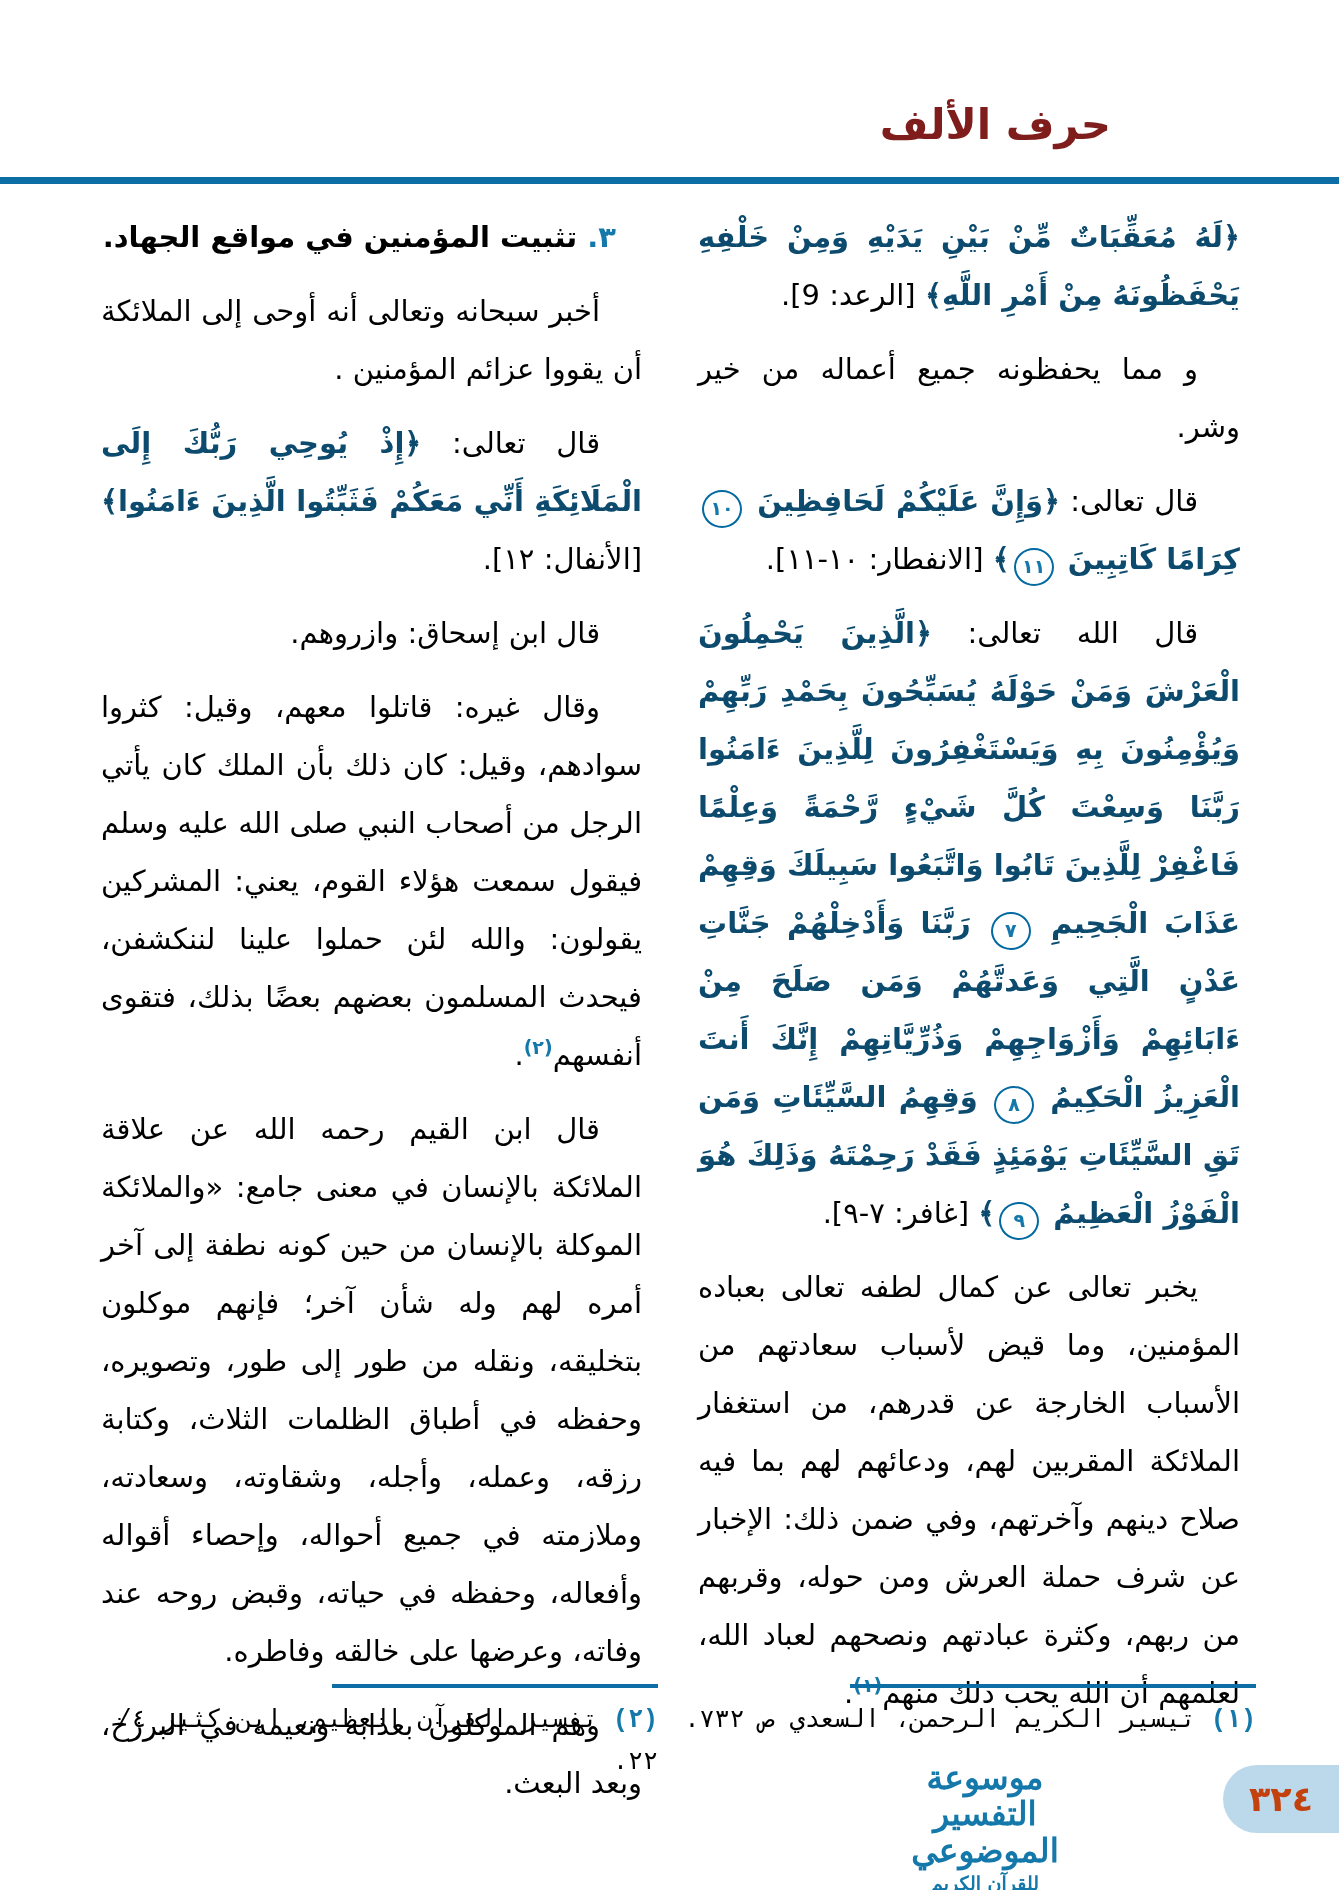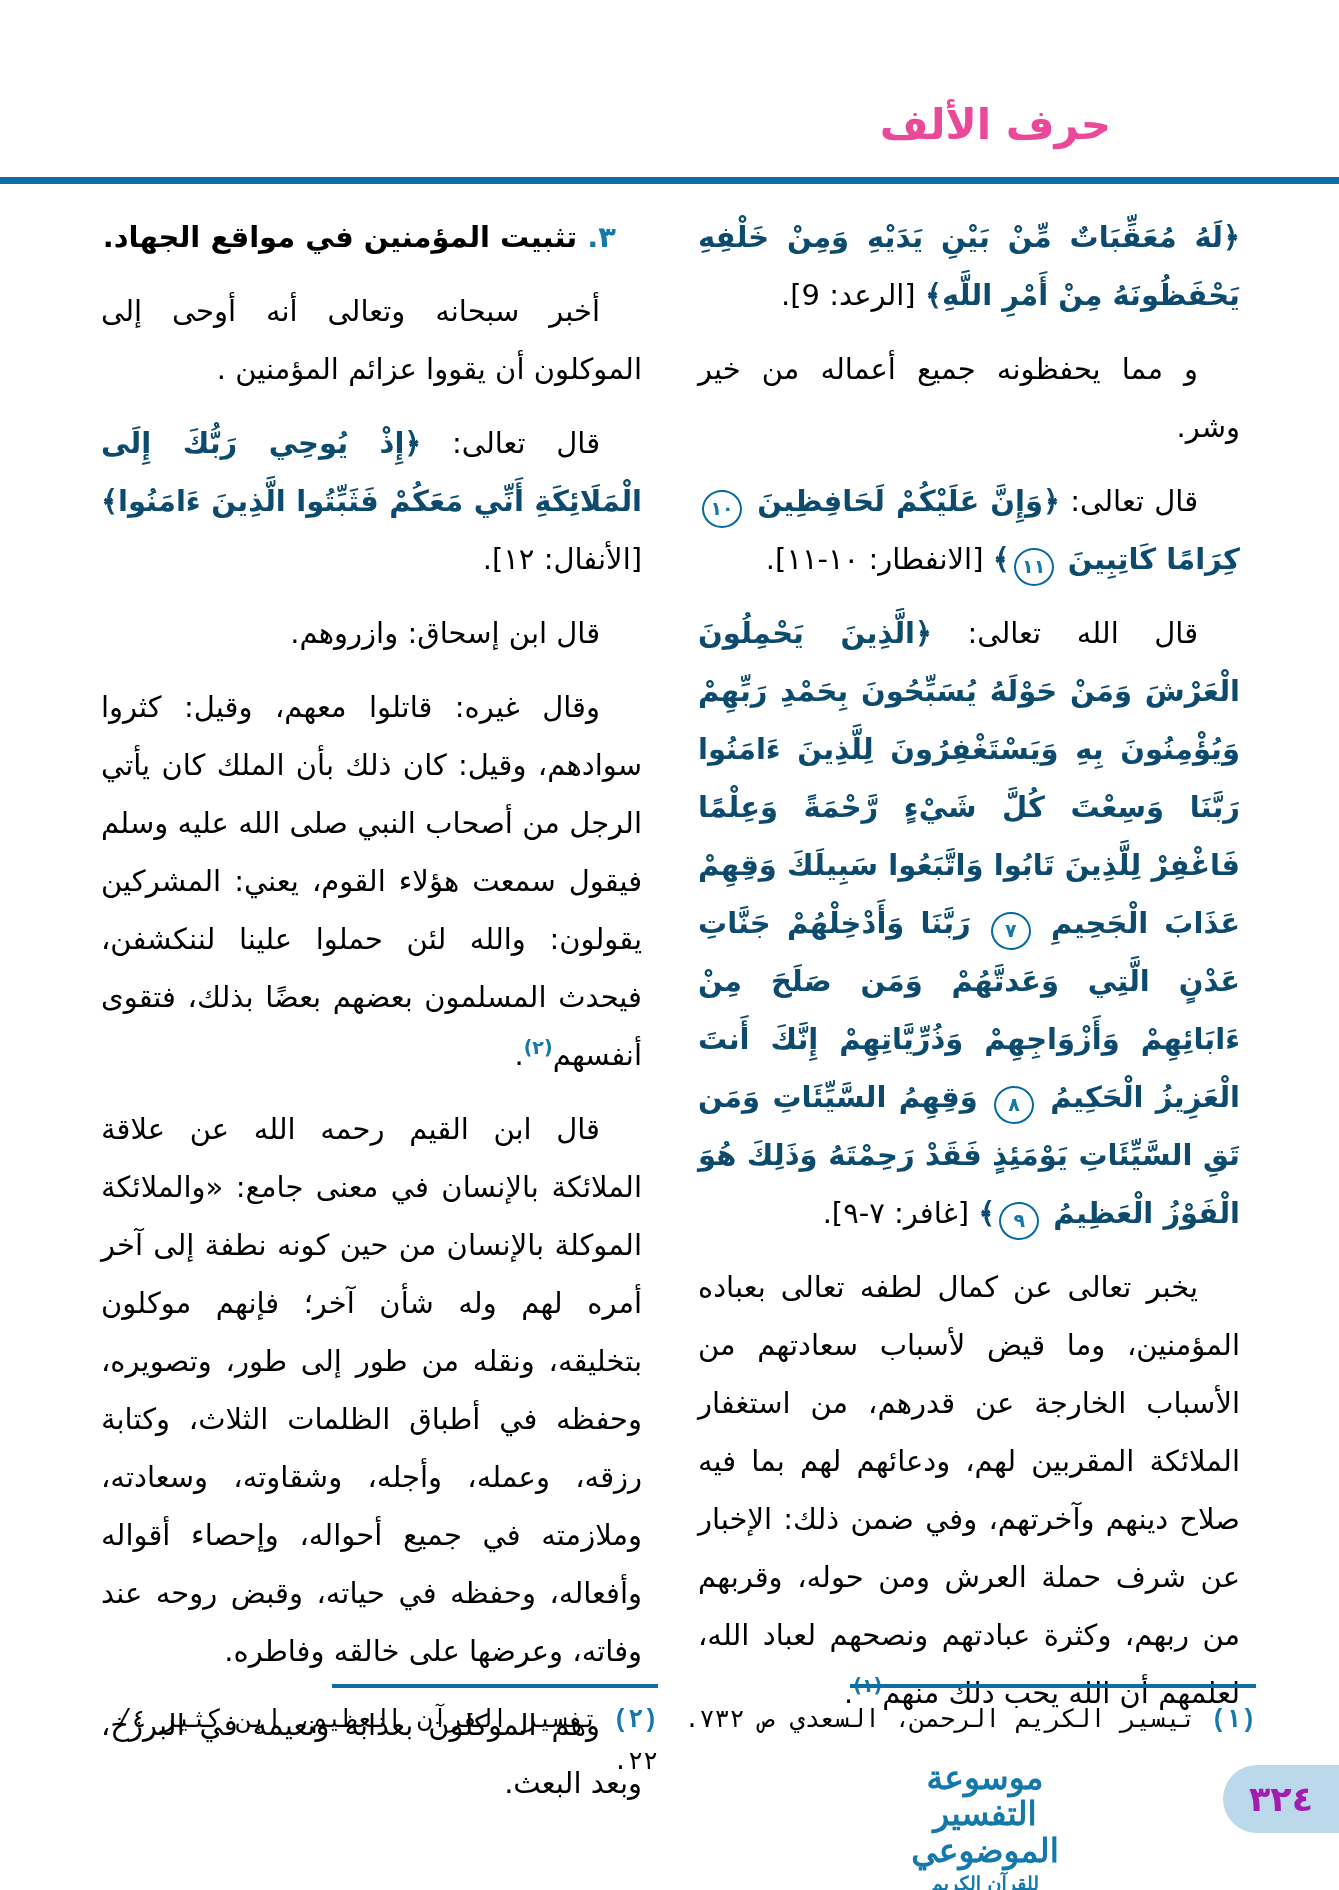--- a/index.html
+++ b/index.html
@@ -7,21 +7,21 @@
     position:relative;
     width:1339px;height:1890px;
     background:#ffffff;
     margin:0 auto;
     overflow:hidden;
     font-family:"DejaVu Sans",sans-serif;
     direction:rtl;
   }
   .header-title{
     position:absolute;top:100px;right:228px;
-    font-size:42px;font-weight:bold;color:#ec4899;
+    font-size:42px;font-weight:bold;color:#7f1d1d;
     font-family:"DejaVu Sans",sans-serif;
     white-space:nowrap;
   }
   .header-rule{
     position:absolute;top:177px;left:0;right:0;height:7px;
     background:#0d6ea6;
   }
   .col{
     position:absolute;top:192px;
     font-size:29px;line-height:58px;color:#000;
@@ -57,21 +57,21 @@
     position:absolute;top:1760px;right:246px;width:216px;
     text-align:center;color:#1478aa;line-height:1.1;
     font-family:"DejaVu Serif",serif;
   }
   .logo-line1{font-size:33px;font-weight:bold;}
   .logo-line2{font-size:19px;font-weight:bold;margin-top:4px;}
   .page-badge{
     position:absolute;top:1765px;right:0;width:116px;height:68px;
     background:#bcd9ec;border-radius:34px 0 0 34px;
     display:flex;align-items:center;justify-content:center;
-    color:#a21caf;font-size:35px;font-weight:bold;
+    color:#c2410c;font-size:35px;font-weight:bold;
   }
 </style>
 </head>
 <body>
 
 <div class="page">
 
   <div class="header-title">حرف الألف</div>
   <div class="header-rule"></div>
 
@@ -84,21 +84,21 @@
 
 
     <p class="para"><span>قال الله تعالى: </span><span class="quran">﴿الَّذِينَ يَحْمِلُونَ الْعَرْشَ وَمَنْ حَوْلَهُ يُسَبِّحُونَ بِحَمْدِ رَبِّهِمْ وَيُؤْمِنُونَ بِهِ وَيَسْتَغْفِرُونَ لِلَّذِينَ ءَامَنُوا رَبَّنَا وَسِعْتَ كُلَّ شَيْءٍ رَّحْمَةً وَعِلْمًا فَاغْفِرْ لِلَّذِينَ تَابُوا وَاتَّبَعُوا سَبِيلَكَ وَقِهِمْ عَذَابَ الْجَحِيمِ </span><span class="ayah">٧</span><span class="quran"> رَبَّنَا وَأَدْخِلْهُمْ جَنَّاتِ عَدْنٍ الَّتِي وَعَدتَّهُمْ وَمَن صَلَحَ مِنْ ءَابَائِهِمْ وَأَزْوَاجِهِمْ وَذُرِّيَّاتِهِمْ إِنَّكَ أَنتَ الْعَزِيزُ الْحَكِيمُ </span><span class="ayah">٨</span><span class="quran"> وَقِهِمُ السَّيِّئَاتِ وَمَن تَقِ السَّيِّئَاتِ يَوْمَئِذٍ فَقَدْ رَحِمْتَهُ وَذَلِكَ هُوَ الْفَوْزُ الْعَظِيمُ </span><span class="ayah">٩</span><span class="quran">﴾</span><span class="ref"> [غافر: ٧-٩].</span></p>
 
     <p class="para"><span>يخبر تعالى عن كمال لطفه تعالى بعباده المؤمنين، وما قيض لأسباب سعادتهم من الأسباب الخارجة عن قدرهم، من استغفار الملائكة المقربين لهم، ودعائهم لهم بما فيه صلاح دينهم وآخرتهم، وفي ضمن ذلك: الإخبار عن شرف حملة العرش ومن حوله، وقربهم من ربهم، وكثرة عبادتهم ونصحهم لعباد الله، لعلمهم أن الله يحب ذلك منهم</span><span class="fnref">(١)</span><span>.</span></p>
   </div>
 
   <div class="col col-left" lang="ar">
     <p class="para heading noindent"><span class="num">٣.</span><span> تثبيت المؤمنين في مواقع الجهاد.</span></p>
 
-    <p class="para"><span>أخبر سبحانه وتعالى أنه أوحى إلى الموكلون أن يقووا عزائم المؤمنين .</span></p>
+    <p class="para"><span>أخبر سبحانه وتعالى أنه أوحى إلى الملائكة أن يقووا عزائم المؤمنين .</span></p>
 
     <p class="para"><span>قال تعالى: </span><span class="quran">﴿إِذْ يُوحِي رَبُّكَ إِلَى الْمَلَائِكَةِ أَنِّي مَعَكُمْ فَثَبِّتُوا الَّذِينَ ءَامَنُوا﴾</span><span class="ref"> [الأنفال: ١٢].</span></p>
 
     <p class="para"><span>قال ابن إسحاق: وازروهم.</span></p>
 
     <p class="para"><span>وقال غيره: قاتلوا معهم، وقيل: كثروا سوادهم، وقيل: كان ذلك بأن الملك كان يأتي الرجل من أصحاب النبي صلى الله عليه وسلم فيقول سمعت هؤلاء القوم، يعني: المشركين يقولون: والله لئن حملوا علينا لننكشفن، فيحدث المسلمون بعضهم بعضًا بذلك، فتقوى أنفسهم</span><span class="fnref">(٢)</span><span>.</span></p>
 
     <p class="para"><span>قال ابن القيم رحمه الله عن علاقة الملائكة بالإنسان في معنى جامع: «والملائكة الموكلة بالإنسان من حين كونه نطفة إلى آخر أمره لهم وله شأن آخر؛ فإنهم موكلون بتخليقه، ونقله من طور إلى طور، وتصويره، وحفظه في أطباق الظلمات الثلاث، وكتابة رزقه، وعمله، وأجله، وشقاوته، وسعادته، وملازمته في جميع أحواله، وإحصاء أقواله وأفعاله، وحفظه في حياته، وقبض روحه عند وفاته، وعرضها على خالقه وفاطره.</span></p>
 
     <p class="para"><span>وهم الموكلون بعذابه ونعيمه في البرزخ، وبعد البعث.</span></p>

